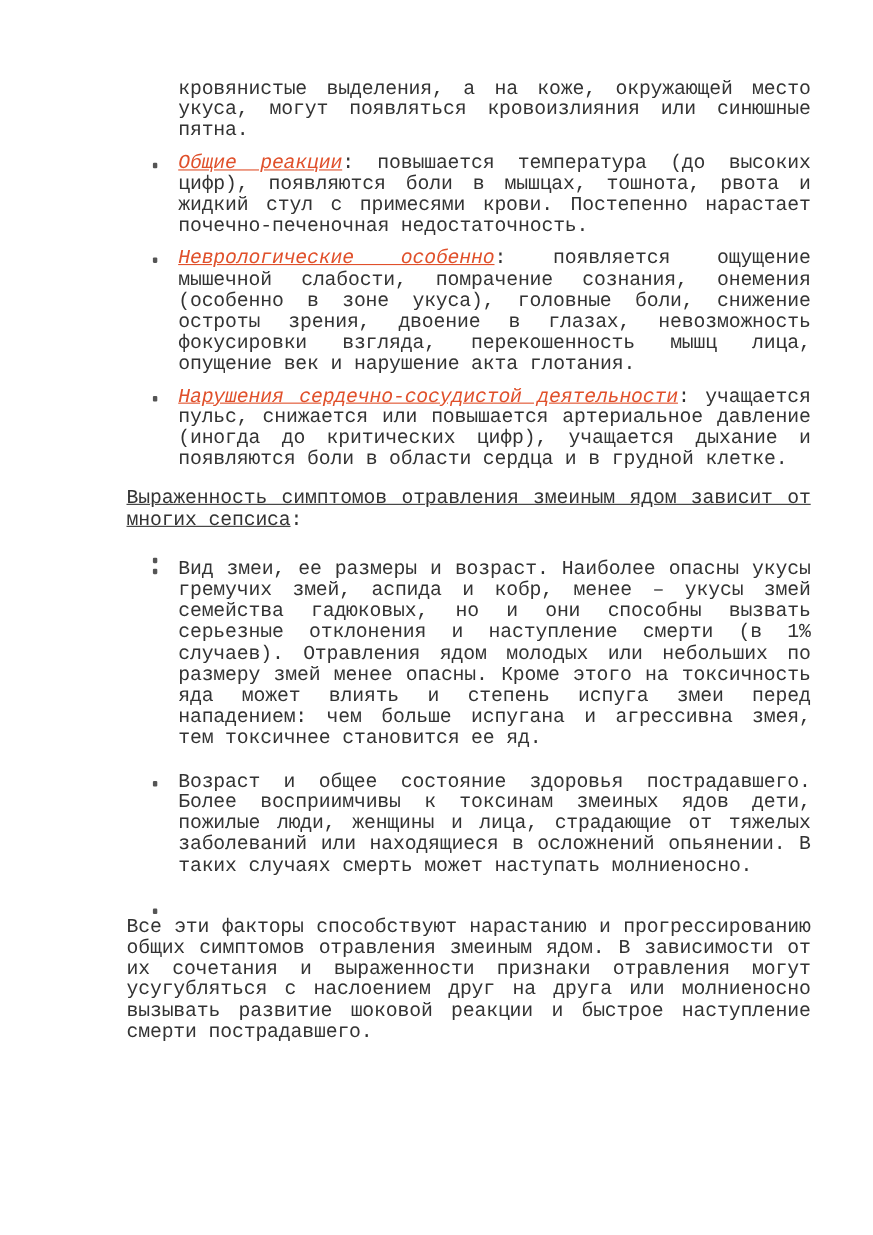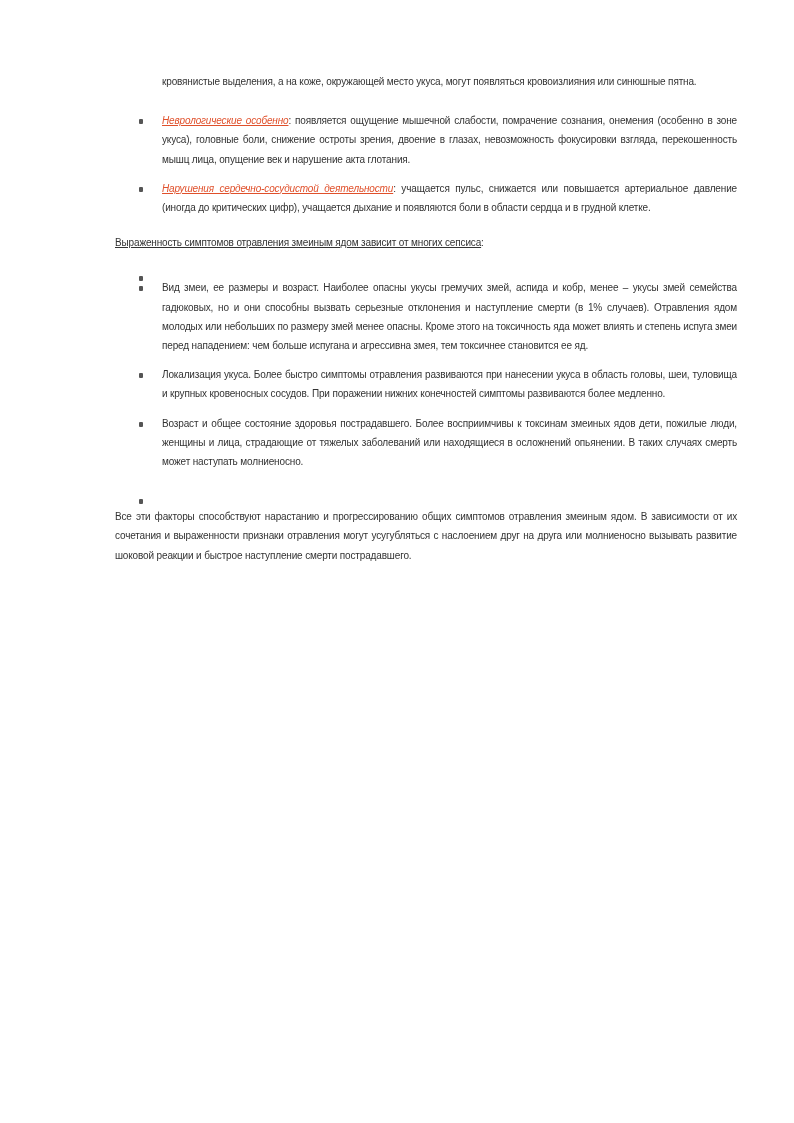--- a/index.html
+++ b/index.html
@@ -1,20 +1,20 @@
 <!DOCTYPE html>
 <html><head>
   <meta charset="utf-8">
   <style>
     html, body { margin: 0; padding: 0; background: #ffffff; }
     body { width: 794px; height: 1123px; position: relative; overflow: hidden; }
     .page {
       position: absolute; left: 115px; top: 72px; width: 622px;
-      font-family: Liberation Sans, sans-serif;
-      font-size: 10px; line-height: 19.2px; color: #333333;
+      font-family: Liberation Mono, monospace;
+      font-size: 18px; line-height: 19.2px; color: #333333;
       text-align: justify; letter-spacing: -0.15px;
     }
     p { margin: 0; }
     .cont { padding-left: 47px; }
     ul { list-style: none; margin: 0; padding: 0; }
     li { position: relative; padding-left: 47px; }
     li .bullet {
       position: absolute; left: 24px; top: 8px; width: 4px; height: 5px;
       background: #555555; border-radius: 1px;
     }
@@ -26,20 +26,24 @@
 </head>
 <body>
 
 <div class="page">
 
   <p class="cont">кровянистые выделения, а на коже, окружающей место укуса, могут появляться кровоизлияния или синюшные пятна.</p>
 
   <div class="gap-s"></div>
 
   <ul>
+    <li>
+      <span class="bullet"></span>
+      <span class="red-link">Общие реакции</span><span>:</span><span> повышается температура (до высоких цифр), появляются боли в мышцах, тошнота, рвота и жидкий стул с примесями крови. Постепенно нарастает почечно-печеночная недостаточность.</span>
+    </li>
     <div class="gap-s"></div>
     <li>
       <span class="bullet"></span>
       <span class="red-link">Неврологические особенно</span><span>:</span><span>  появляется ощущение мышечной слабости, помрачение сознания, онемения (особенно в зоне укуса), головные боли, снижение остроты зрения, двоение в глазах, невозможность фокусировки взгляда, перекошенность мышц лица, опущение век и нарушение акта глотания.</span>
     </li>
     <div class="gap-s"></div>
     <li>
       <span class="bullet"></span>
       <span class="red-link">Нарушения сердечно-сосудистой деятельности</span><span>:</span><span>  учащается пульс, снижается или повышается артериальное давление (иногда до критических цифр), учащается дыхание и появляются боли в области сердца и в грудной клетке.</span>
     </li>
@@ -54,24 +58,20 @@
   <ul>
     <li>
       <span class="bullet"></span>
     </li>
     <div class="gap-s"></div>
     <li>
       <span class="bullet"></span>
       <span>Вид змеи, ее размеры и возраст. Наиболее опасны укусы гремучих змей, аспида и кобр, менее – укусы змей семейства гадюковых, но и они способны вызвать серьезные отклонения и наступление смерти (в 1% случаев). Отравления ядом молодых или небольших по размеру змей менее опасны. Кроме этого на токсичность яда может влиять и степень испуга змеи перед нападением: чем больше испугана и агрессивна змея, тем токсичнее становится ее яд.</span>
     </li>
     <div class="gap-s"></div>
-    <li>
-      <span class="bullet"></span>
-      <span>Локализация укуса. Более быстро симптомы отравления развиваются при нанесении укуса в область головы, шеи, туловища и крупных кровеносных сосудов. При поражении нижних конечностей симптомы развиваются более медленно.</span>
-    </li>
     <div class="gap-s"></div>
     <li>
       <span class="bullet"></span>
       <span>Возраст и общее состояние здоровья пострадавшего. Более восприимчивы к токсинам змеиных ядов дети, пожилые люди, женщины и лица, страдающие от тяжелых заболеваний или находящиеся в осложнений опьянении. В таких случаях смерть может наступать молниеносно.</span>
     </li>
     <div class="gap-s"></div>
     <div class="gap-s"></div>
     <li>
       <span class="bullet"></span>
     </li>

